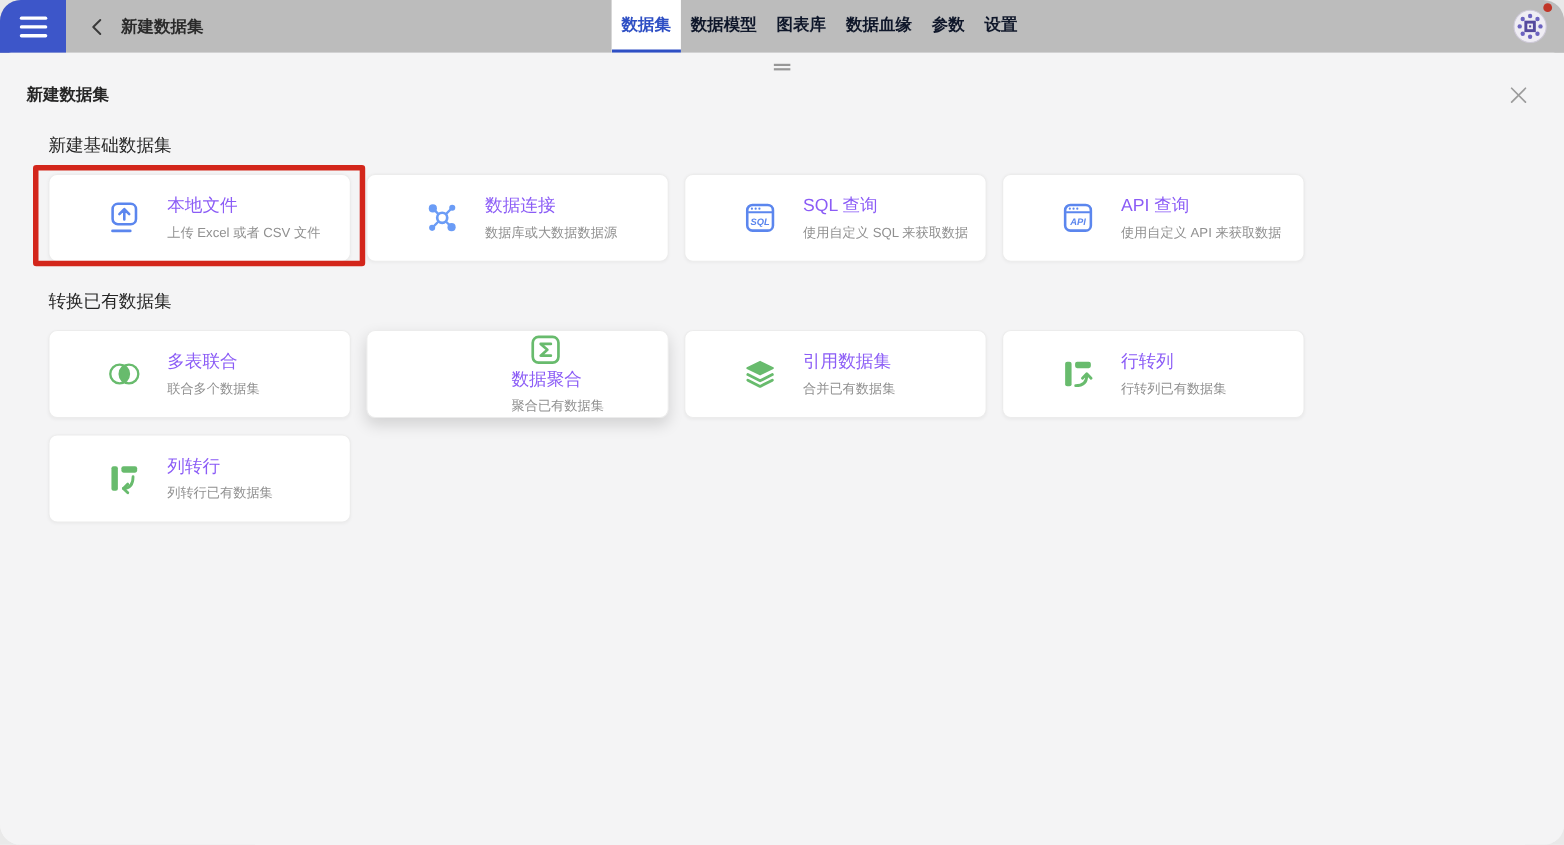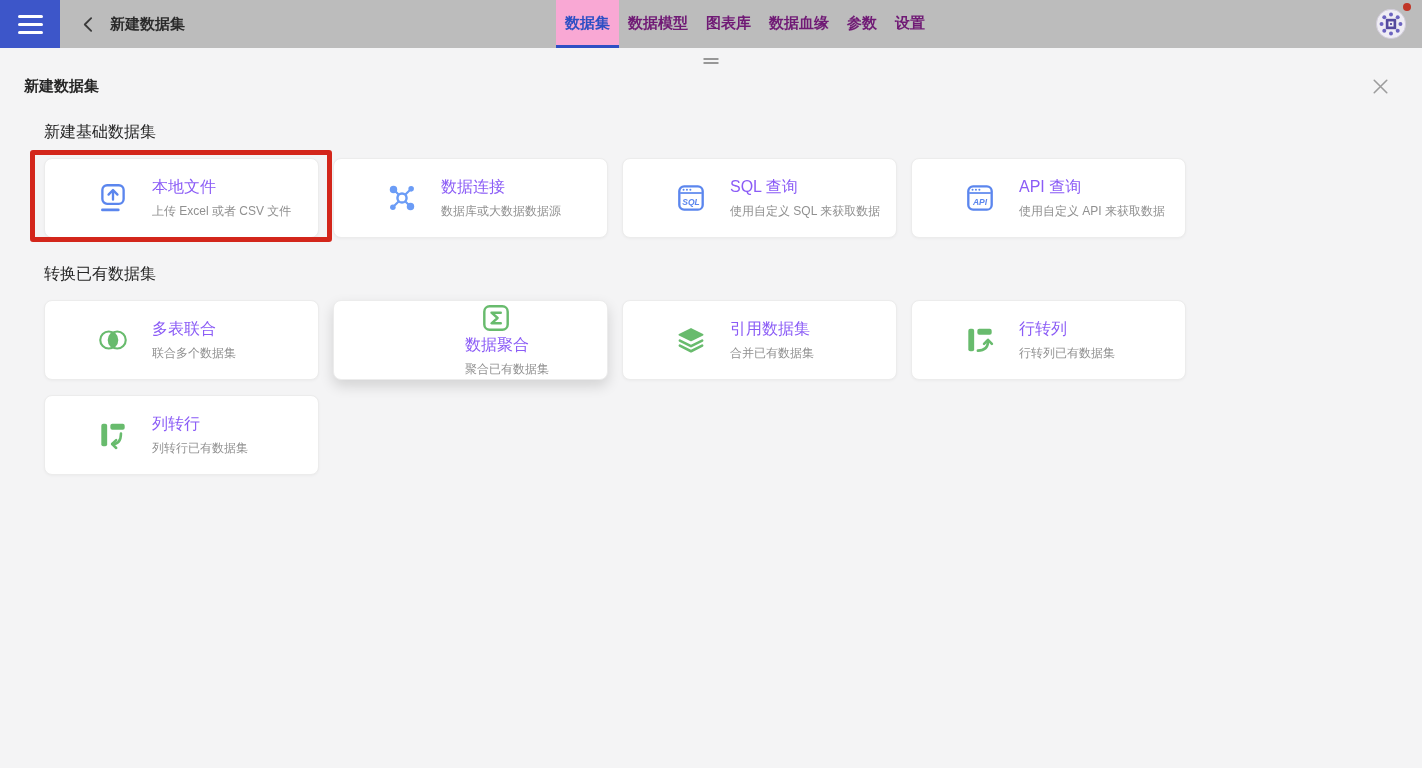--- a/index.html
+++ b/index.html
@@ -3,31 +3,31 @@
 <meta charset="utf-8">
 <style>
   :root{
     --accent:#2e4fc4;
     --annotation:#d3261b;
     --hamburger:#3d56c9;
   }
   *{box-sizing:border-box;}
   html,body{margin:0;padding:0;}
   body{font-family:"Liberation Sans","DejaVu Sans",sans-serif;background:#e9e9e9;}
-  .app{position:relative;width:1422px;height:768px;background:#f4f4f5;overflow:hidden;}
+  .app{position:relative;width:1422px;height:768px;background:#f4f4f5;overflow:hidden;border-radius:19px;}
 
   
   .topbar{position:absolute;top:0;left:0;right:0;height:48px;background:#bcbcbc;display:flex;align-items:center;z-index:1;}
   .hamburger{width:60px;height:48px;background:var(--hamburger);display:flex;flex-direction:column;justify-content:center;align-items:center;gap:5px;cursor:pointer;flex:none;}
   .hamburger span{display:block;width:25px;height:3px;background:#fff;border-radius:2px;}
   .back-btn{margin-left:16px;width:24px;height:24px;display:flex;align-items:center;justify-content:center;cursor:pointer;}
   .bar-title{margin-left:10px;font-size:15px;font-weight:bold;color:#2b2b2b;}
   .tabs{position:absolute;left:556px;top:0;height:48px;display:flex;}
-  .tab{padding:0 9px;line-height:46px;font-size:15px;font-weight:bold;color:#701a75;cursor:pointer;white-space:nowrap;}
-  .tab.active{color:var(--accent);background:#f9a8d4;box-shadow:inset 0 -3px 0 var(--accent);}
+  .tab{padding:0 9px;line-height:46px;font-size:15px;font-weight:bold;color:#0f172a;cursor:pointer;white-space:nowrap;}
+  .tab.active{color:var(--accent);background:#ffffff;box-shadow:inset 0 -3px 0 var(--accent);}
   .avatar-wrap{position:absolute;right:14px;top:7px;width:34px;height:34px;cursor:pointer;}
   .red-dot{position:absolute;right:-3px;top:-4px;width:8px;height:8px;border-radius:50%;background:#c13527;}
 
   
   .modal{position:absolute;top:48px;left:0;right:0;bottom:0;background:#f4f4f5;border-radius:10px 10px 0 0;z-index:2;}
   .drag-handle{position:absolute;top:7px;left:50%;transform:translateX(-50%);display:flex;flex-direction:column;gap:2px;cursor:grab;padding:3px;}
   .drag-handle span{width:15px;height:2px;background:#979797;}
   .modal-header{display:flex;justify-content:space-between;align-items:center;padding:26px 30px 0 24px;}
   .modal-title{font-size:15px;font-weight:bold;color:#262626;}
   .close-btn{cursor:pointer;width:24px;height:24px;display:flex;align-items:center;justify-content:center;}

